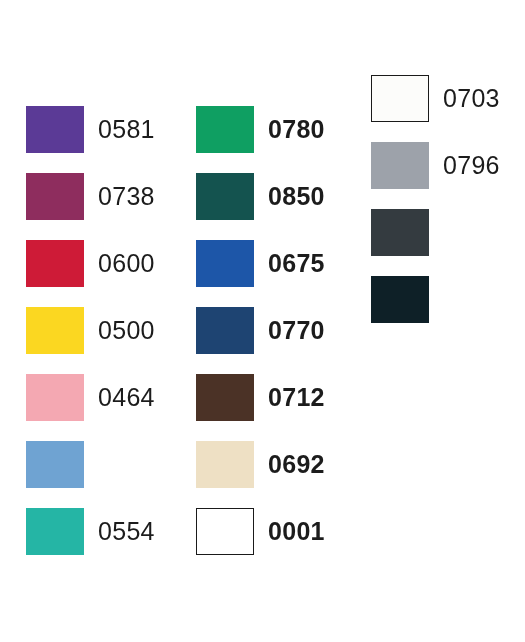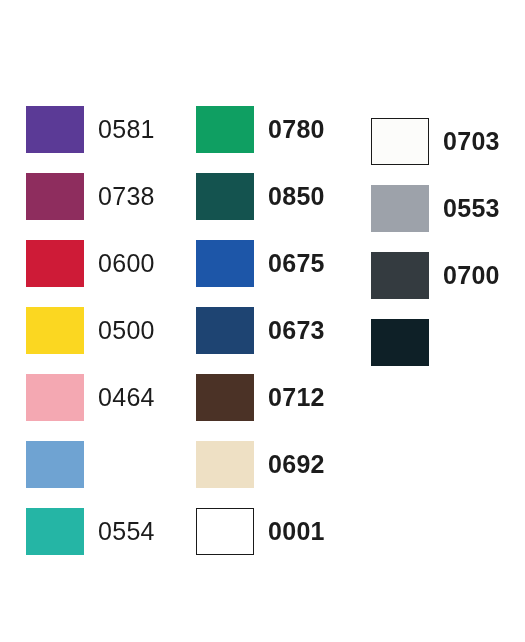--- a/index.html
+++ b/index.html
@@ -34,21 +34,21 @@
   }
 
   .swatch-column {
     display: flex;
     flex-direction: column;
     box-sizing: border-box;
   }
 
   .col-1 { width: 174px; padding-left: 26px; padding-top: 96px; }
   .col-2 { width: 177px; padding-left: 22px; padding-top: 96px; font-weight: bold; }
-  .col-3 { width: 174px; padding-left: 20px; padding-top: 108px; font-weight: bold; }
+  .col-3 { width: 174px; padding-left: 20px; padding-top: 65px; }
 
   .swatch-row {
     display: flex;
     flex-direction: row;
     align-items: center;
     height: 67px;
     box-sizing: border-box;
   }
 
   .swatch-chip {
@@ -115,21 +115,21 @@
         <div class="swatch-row">
           <div class="swatch-chip" title="#14534F" style="background-color: rgb(20, 83, 79);"></div>
           <span class="swatch-label">0850</span>
         </div>
         <div class="swatch-row">
           <div class="swatch-chip" title="#1D56A8" style="background-color: rgb(29, 86, 168);"></div>
           <span class="swatch-label">0675</span>
         </div>
         <div class="swatch-row">
           <div class="swatch-chip" title="#1E4472" style="background-color: rgb(30, 68, 114);"></div>
-          <span class="swatch-label">0673</span>
+          <span class="swatch-label">0770</span>
         </div>
         <div class="swatch-row">
           <div class="swatch-chip" title="#4B3226" style="background-color: rgb(75, 50, 38);"></div>
           <span class="swatch-label">0712</span>
         </div>
         <div class="swatch-row">
           <div class="swatch-chip" title="#EEE0C4" style="background-color: rgb(238, 224, 196);"></div>
           <span class="swatch-label">0692</span>
         </div>
         <div class="swatch-row">
@@ -137,25 +137,24 @@
           <span class="swatch-label">0001</span>
         </div>
       </div>
     <div class="swatch-column col-3">
         <div class="swatch-row">
           <div class="swatch-chip bordered" title="#FCFCFA" style="background-color: rgb(252, 252, 250);"></div>
           <span class="swatch-label">0703</span>
         </div>
         <div class="swatch-row">
           <div class="swatch-chip" title="#9DA2AA" style="background-color: rgb(157, 162, 170);"></div>
-          <span class="swatch-label">0553</span>
+          <span class="swatch-label">0796</span>
         </div>
         <div class="swatch-row">
           <div class="swatch-chip" title="#343B40" style="background-color: rgb(52, 59, 64);"></div>
-          <span class="swatch-label">0700</span>
         </div>
         <div class="swatch-row">
           <div class="swatch-chip" title="#0E2027" style="background-color: rgb(14, 32, 39);"></div>
         </div>
       </div>
 
   </div>
 </div>
 
 </body></html>

